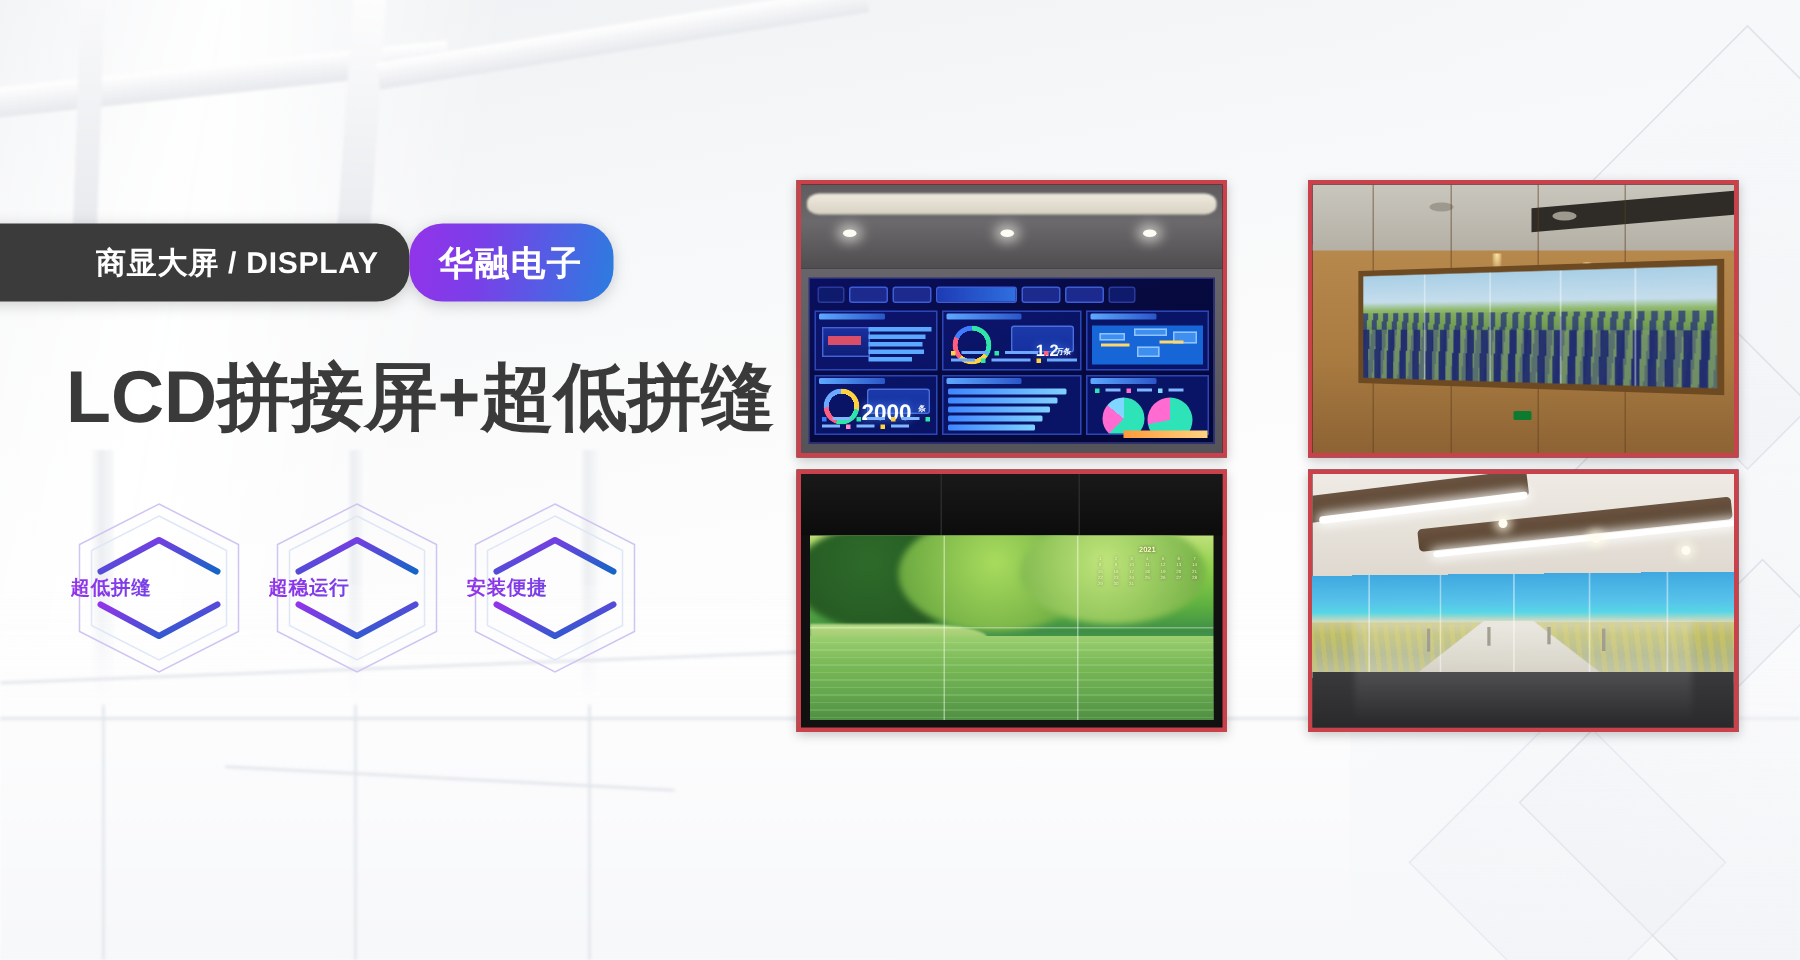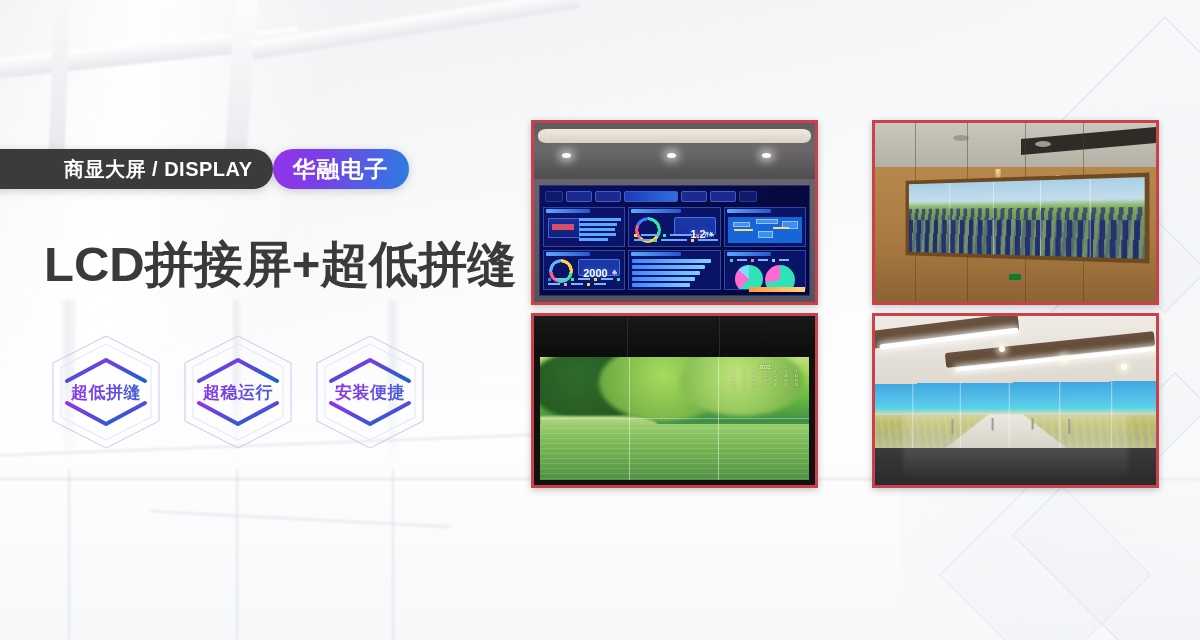--- a/index.html
+++ b/index.html
@@ -60,21 +60,21 @@
   .lz3 { right:-90px; top:420px; width:230px; height:230px; }
   .lz4 { right:80px;  top:500px; width:150px; height:150px; border-color:rgba(212,218,227,.4); }
   .diag-wedge {
     position:absolute; right:0; top:0; width:300px; height:640px;
     background:linear-gradient(115deg,rgba(255,255,255,0) 0%,rgba(247,248,250,.9) 55%,rgba(255,255,255,0) 100%);
   }
 
   
   .badge-row {
     position:absolute; left:48px; top:149px;
-    display:flex; align-items:stretch; height:40px;
+    display:flex; align-items:stretch; height:52px;
     filter:drop-shadow(0 2px 5px rgba(0,0,0,.18));
   }
   .badge-dark {
     display:flex; align-items:center;
     background:#3b3b3b; color:#ffffff;
     border-radius:22px; padding:0 20px 0 96px;
     margin-left:-80px;
     font-size:20px; font-weight:bold; letter-spacing:.5px;
   }
   .badge-brand {
@@ -95,21 +95,21 @@
     position:absolute; left:46px; top:297px;
     font-size:21px; color:#8d8d8d; letter-spacing:.2px; white-space:nowrap;
   }
 
   
   .hex-row { position:absolute; left:47px; top:333px; display:flex; gap:14px; }
   .hex { position:relative; width:118px; height:118px; }
   .hex svg { position:absolute; inset:0; width:118px; height:118px; }
   .hex-label {
     position:absolute; left:0; right:0; top:50%; transform:translateY(-50%);
-    text-align:center; font-size:17px; font-weight:bold;
+    font-size:13px; font-weight:bold;
     background:linear-gradient(100deg,#9333ea 0%,#7b3ee8 40%,#1d6fd4 100%);
     -webkit-background-clip:text; background-clip:text; color:transparent;
     white-space:nowrap; letter-spacing:.5px;
   }
 
   
   .photo {
     position:absolute; border:3px solid #c9414a; overflow:hidden;
     background:#111; box-shadow:0 2px 7px rgba(0,0,0,.22);
   }
@@ -383,21 +383,21 @@
               <div style="position:absolute;left:40%;top:52%;width:20%;height:30%;background:#3f8ff0;border:1px solid #8fc4ff;"></div>
               <div style="position:absolute;left:8%;top:46%;width:26%;height:8%;background:#ffd86b;"></div>
               <div style="position:absolute;left:60%;top:40%;width:22%;height:6%;background:#ffd86b;"></div>
             </div>
           </div>
 
           <div class="sw-cell">
             <div class="sw-cell-title"></div>
             <div class="donut d2"></div>
             <div class="kpi-box" style="right:4px;top:8px;width:52%;height:46%;"></div>
-            <div class="bignum" style="right:20%;top:16px;font-size:11px;">2000</div>
+            <div class="bignum" style="right:20%;top:16px;font-size:15px;">2000</div>
             <div class="bignum" style="right:8%;top:18px;font-size:5px;">条</div>
             <div class="mini-legend" style="left:4px;bottom:3px;width:94%;">
               <div class="lg-dot" style="background:#3f7bff"></div>
                 <div style="width:12px;height:2px;background:#7fb6ff"></div>
               <div class="lg-dot" style="background:#2ee6a8"></div>
                 <div style="width:12px;height:2px;background:#7fb6ff"></div>
               <div class="lg-dot" style="background:#ffd23f"></div>
                 <div style="width:12px;height:2px;background:#7fb6ff"></div>
               <div class="lg-dot" style="background:#2ee6a8"></div>
                 <div style="width:12px;height:2px;background:#7fb6ff"></div>

